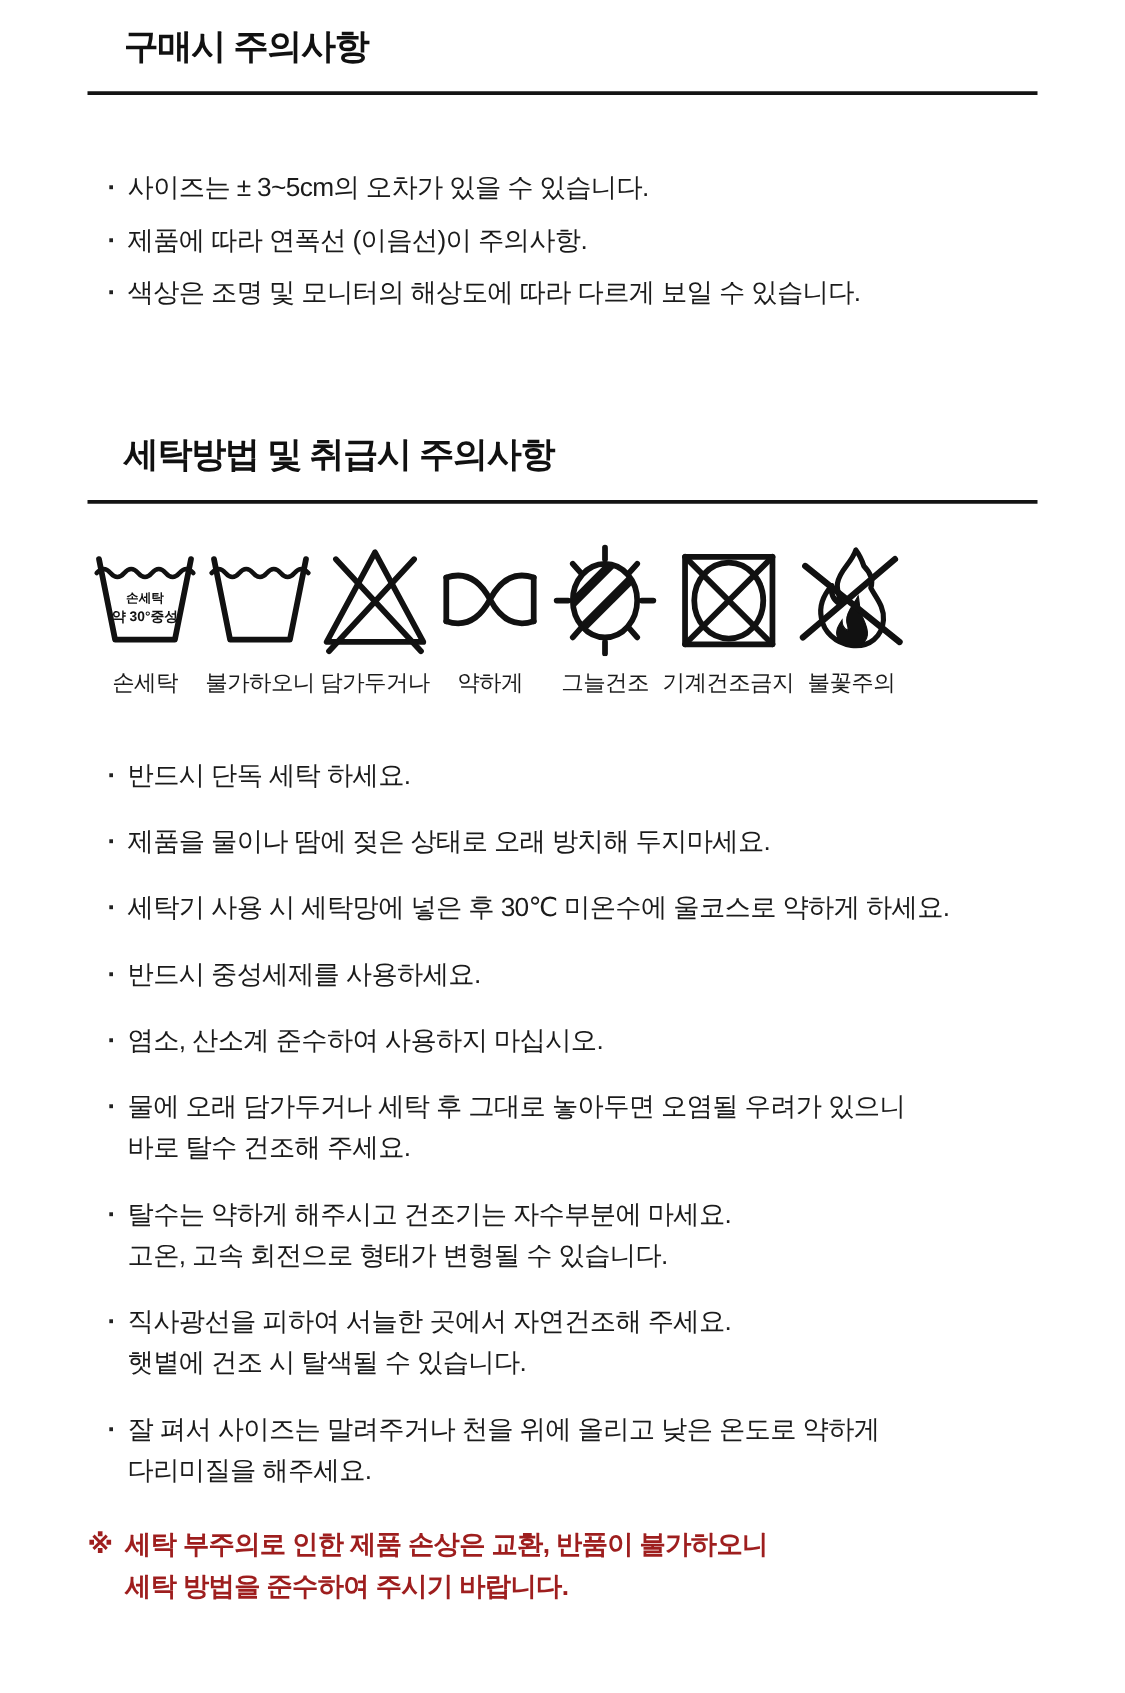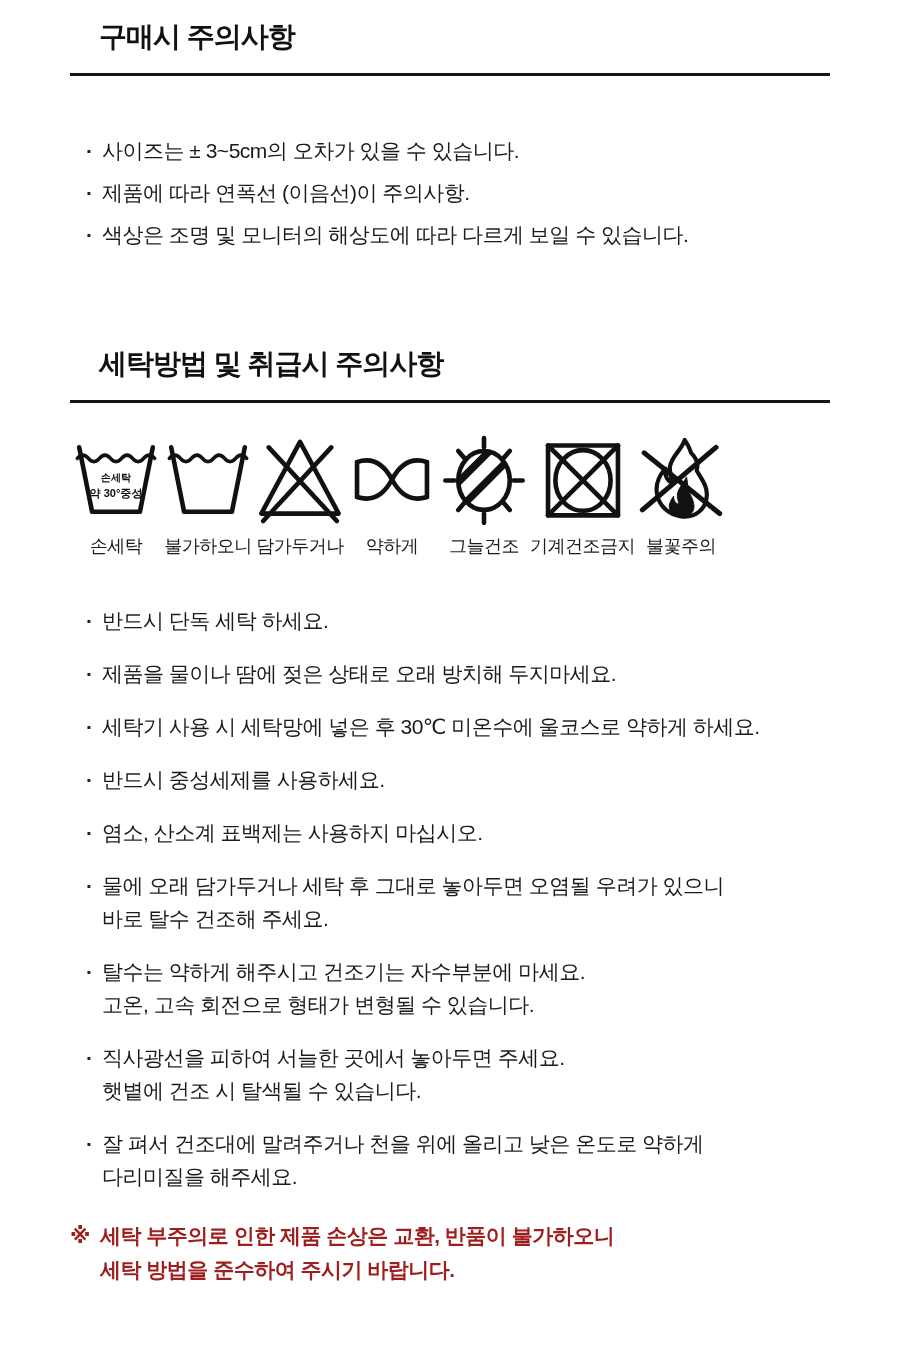--- a/index.html
+++ b/index.html
@@ -180,48 +180,48 @@
         </li>
         <li>
           <span class="dot">·</span>
           <div class="li-body">
             <div>반드시 중성세제를 사용하세요.</div>
           </div>
         </li>
         <li>
           <span class="dot">·</span>
           <div class="li-body">
-            <div>염소, 산소계 표백제는 사용하지 마십시오.</div>
+            <div>염소, 산소계 준수하여 사용하지 마십시오.</div>
           </div>
         </li>
         <li>
           <span class="dot">·</span>
           <div class="li-body">
             <div>물에 오래 담가두거나 세탁 후 그대로 놓아두면 오염될 우려가 있으니</div>
             <div>바로 탈수 건조해 주세요.</div>
           </div>
         </li>
         <li>
           <span class="dot">·</span>
           <div class="li-body">
             <div>탈수는 약하게 해주시고 건조기는 자수부분에 마세요.</div>
             <div>고온, 고속 회전으로 형태가 변형될 수 있습니다.</div>
           </div>
         </li>
         <li>
           <span class="dot">·</span>
           <div class="li-body">
-            <div>직사광선을 피하여 서늘한 곳에서 놓아두면 주세요.</div>
+            <div>직사광선을 피하여 서늘한 곳에서 자연건조해 주세요.</div>
             <div>햇볕에 건조 시 탈색될 수 있습니다.</div>
           </div>
         </li>
         <li>
           <span class="dot">·</span>
           <div class="li-body">
-            <div>잘 펴서 건조대에 말려주거나 천을 위에 올리고 낮은 온도로 약하게</div>
+            <div>잘 펴서 사이즈는 말려주거나 천을 위에 올리고 낮은 온도로 약하게</div>
             <div>다리미질을 해주세요.</div>
           </div>
         </li>
       </ul>
 
     <div class="warning" style="color: rgb(158, 30, 30);">
       <span class="marker">※</span>
       <div>
           <div>세탁 부주의로 인한 제품 손상은 교환, 반품이 불가하오니</div>
           <div>세탁 방법을 준수하여 주시기 바랍니다.</div>

